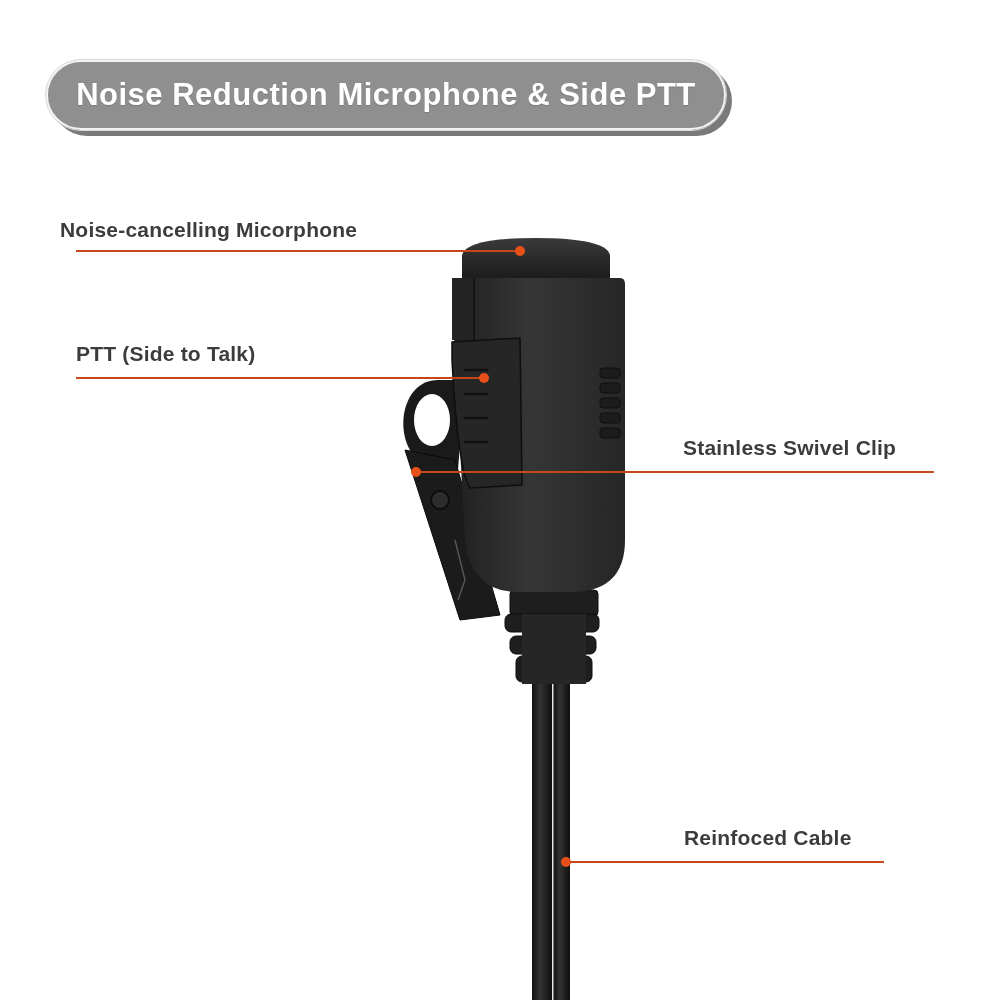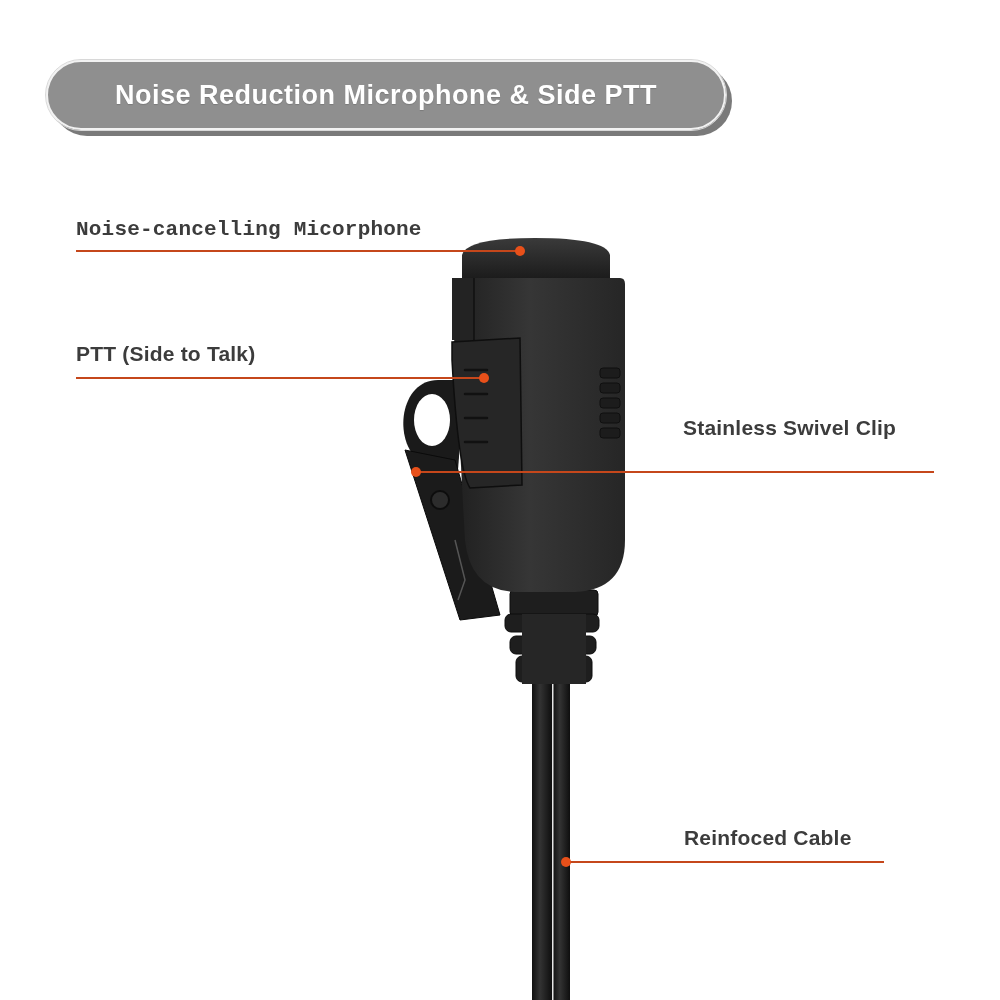--- a/index.html
+++ b/index.html
@@ -6,21 +6,21 @@
     body { width: 1000px; height: 1000px; position: relative; overflow: hidden;
            font-family: "Liberation Sans", "DejaVu Sans", sans-serif; }
 
     
     .banner-shadow { position: absolute; left: 52px; top: 66px; width: 680px; height: 70px;
                      border-radius: 35px; background: #7a7a7a; }
     .banner { position: absolute; left: 46px; top: 60px; width: 680px; height: 70px;
               border-radius: 35px; background: #8f8f8f; box-sizing: border-box;
               border: 2px solid #f2f2f2; outline: 1px solid #d8d8d8;
               display: flex; align-items: center; justify-content: center; }
-    .banner-title { color: #ffffff; font-weight: bold; font-size: 27px; letter-spacing: 0.5px;
+    .banner-title { color: #ffffff; font-weight: bold; font-size: 31px; letter-spacing: 0.5px;
                     text-shadow: 0 1px 1px rgba(0,0,0,0.15); }
 
     
     .label { position: absolute; color: #3c3c3c; font-weight: bold; font-size: 21px;
              white-space: nowrap; letter-spacing: 0.2px; }
     .line { position: absolute; height: 1.5px; background: #c5471b; }
     .dot { position: absolute; width: 10px; height: 10px; border-radius: 50%;
            background: #e8501a; margin-left: -5px; margin-top: -5px; z-index: 5; }
 
     .device { position: absolute; left: 0; top: 0; width: 1000px; height: 1000px; }
@@ -93,27 +93,27 @@
     <path d="M452 342 L520 338 L522 485 L470 488 Q458 470 452 360 Z" fill="#262626" stroke="#0e0e0e" stroke-width="1.5"></path>
     <g stroke="#111" stroke-width="2.5" stroke-linecap="round">
       <line x1="465" y1="370" x2="487" y2="370"></line>
       <line x1="465" y1="394" x2="487" y2="394"></line>
       <line x1="465" y1="418" x2="487" y2="418"></line>
       <line x1="465" y1="442" x2="487" y2="442"></line>
     </g>
   </g>
 </svg>
 
-<div class="label" style="left:76px; top:218px;font-family:Liberation Mono, monospace;">Noise-cancelling Micorphone</div>
+<div class="label" style="left:60px; top:218px;">Noise-cancelling Micorphone</div>
 <div class="line" style="left:76px; top:250px; width:444px;"></div>
 <div class="dot" style="left:520px; top:251px;"></div>
 
 <div class="label" style="left:76px; top:342px;">PTT (Side to Talk)</div>
 <div class="line" style="left:76px; top:377px; width:408px;"></div>
 <div class="dot" style="left:484px; top:378px;"></div>
 
-<div class="label" style="left:683px; top:416px;">Stainless Swivel Clip</div>
+<div class="label" style="left:683px; top:436px;">Stainless Swivel Clip</div>
 <div class="line" style="left:416px; top:471px; width:518px;"></div>
 <div class="dot" style="left:416px; top:472px;"></div>
 
 <div class="label" style="left:684px; top:826px;text-align:center;">Reinfoced Cable</div>
 <div class="line" style="left:566px; top:861px; width:318px;"></div>
 <div class="dot" style="left:566px; top:862px;"></div>
 
 </body></html>

